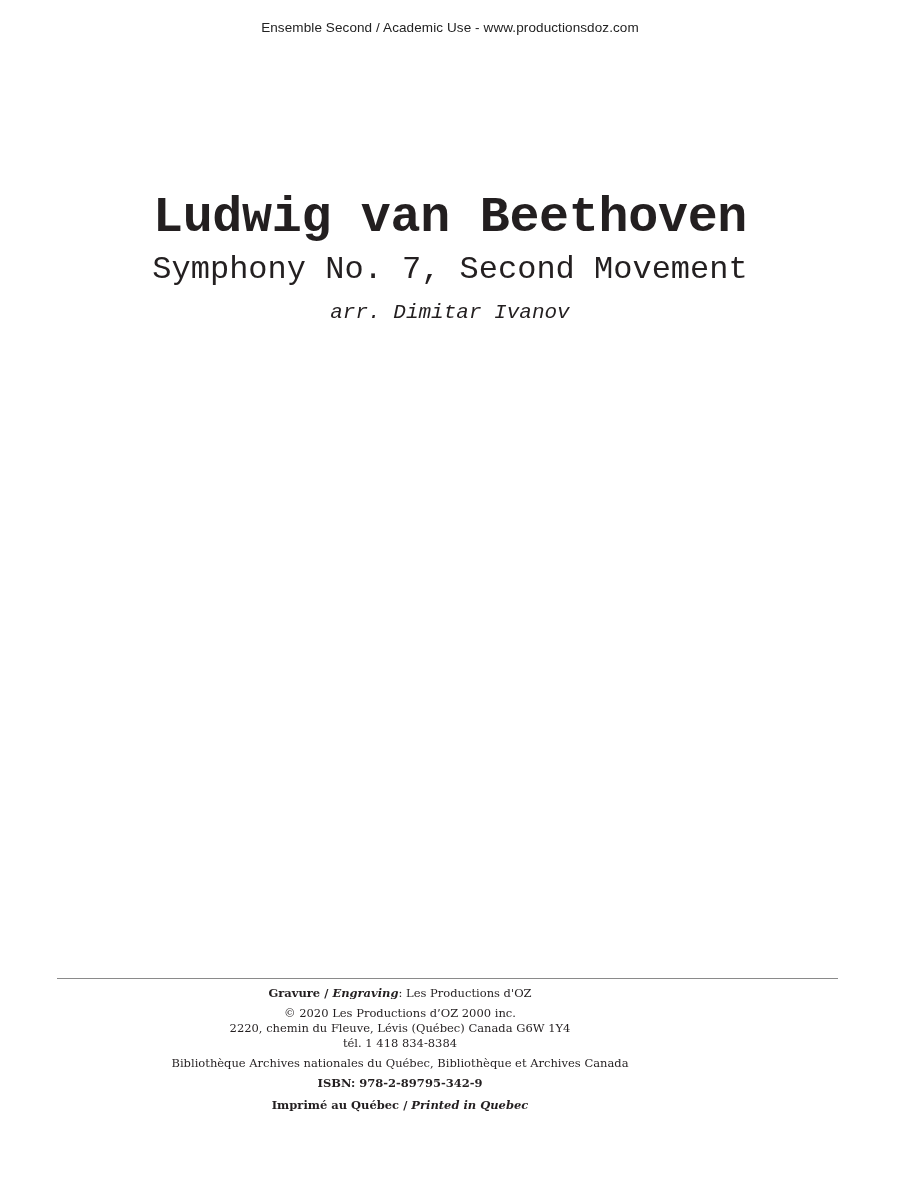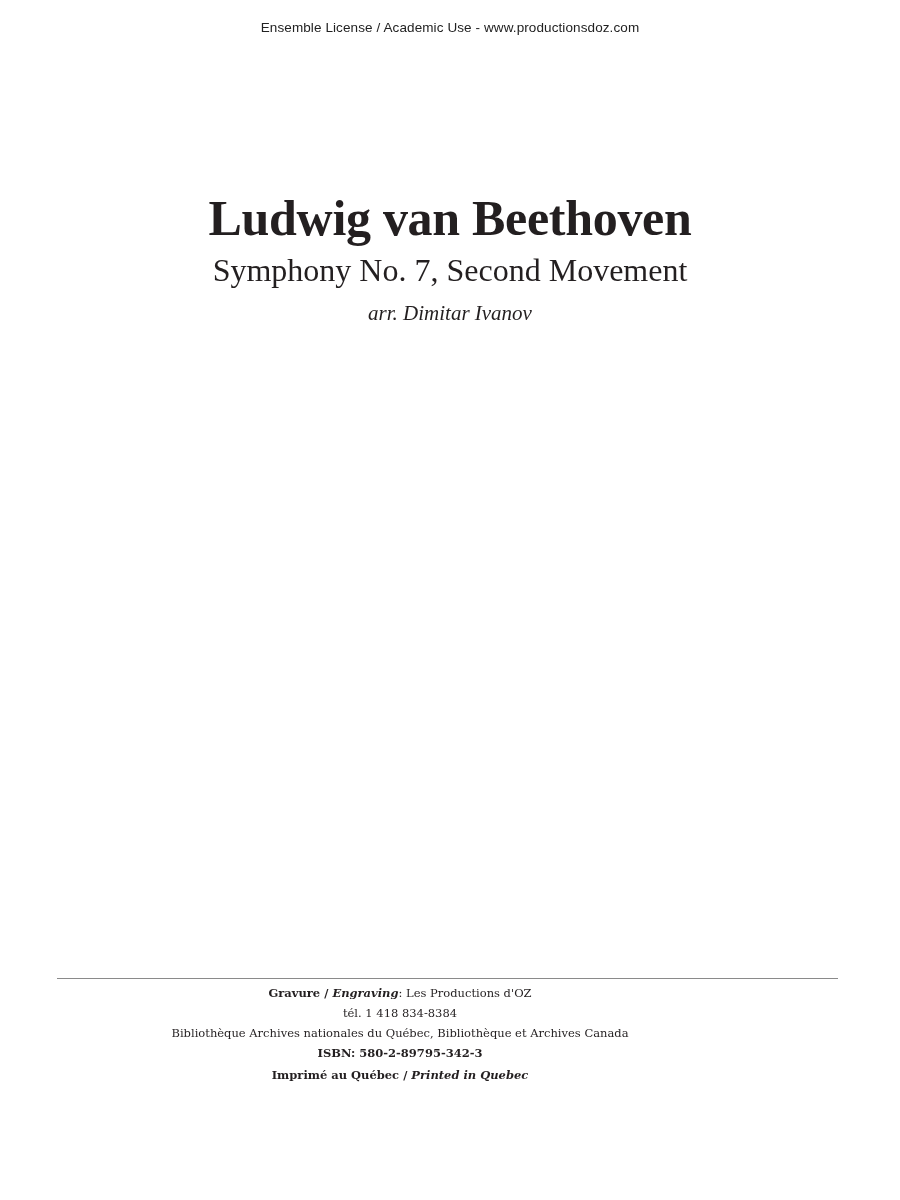--- a/index.html
+++ b/index.html
@@ -24,21 +24,21 @@
       font-size: 13.5px;
       color: #222;
       letter-spacing: 0.1px;
     }
     .title-block {
       position: absolute;
       top: 188px;
       left: 0;
       width: 900px;
       text-align: center;
-      font-family: Liberation Serif, serif;
+      font-family: Liberation Mono, monospace;
     }
     .composer {
       font-size: 50px;
       font-weight: bold;
       line-height: 60px;
       letter-spacing: -0.3px;
       color: #231f20;
     }
     .work-title {
       margin-top: 2px;
@@ -83,35 +83,37 @@
     }
     .colophon .line { display: block; }
     .b { font-weight: bold; }
     .bi { font-weight: bold; font-style: italic; }
     sup { font-size: 7px; vertical-align: super; line-height: 0; }
     .isbn { margin-top: 2px; margin-bottom: 7px; }
   </style>
 </head>
 <body>
 
-<div class="header-note">Ensemble License / Academic Use - www.productionsdoz.com</div>
+<div class="header-note">Ensemble Second / Academic Use - www.productionsdoz.com</div>
 
 <div class="title-block">
   <div class="composer">Ludwig van Beethoven</div>
   <div class="work-title">Symphony No. 7, Second Movement</div>
   <div class="arranger">arr. Dimitar Ivanov</div>
 </div>
 
 <div class="rule"></div>
 
 <div class="colophon">
   <div class="grp">
     <span class="line"><span class="b">Gravure</span><span class="b"> / </span><span class="bi">Engraving</span><span>: Les Productions d'OZ</span></span>
   </div>
   <div class="grp">
+    <span class="line">© 2020 Les Productions d’OZ 2000 inc.</span>
+    <span class="line">2220, chemin du Fleuve, Lévis (Québec) Canada G6W 1Y4</span>
     <span class="line">tél. 1 418 834-8384</span>
   </div>
   <div class="grp">
     <span class="line">Bibliothèque Archives nationales du Québec, Bibliothèque et Archives Canada</span>
   </div>
-  <div class="isbn b">ISBN: 580-2-89795-342-3</div>
+  <div class="isbn b">ISBN: 978-2-89795-342-9</div>
   <div><span class="b">Imprimé au Québec</span><span class="b"> / </span><span class="bi">Printed in Quebec</span></div>
 </div>
 
 </body></html>

